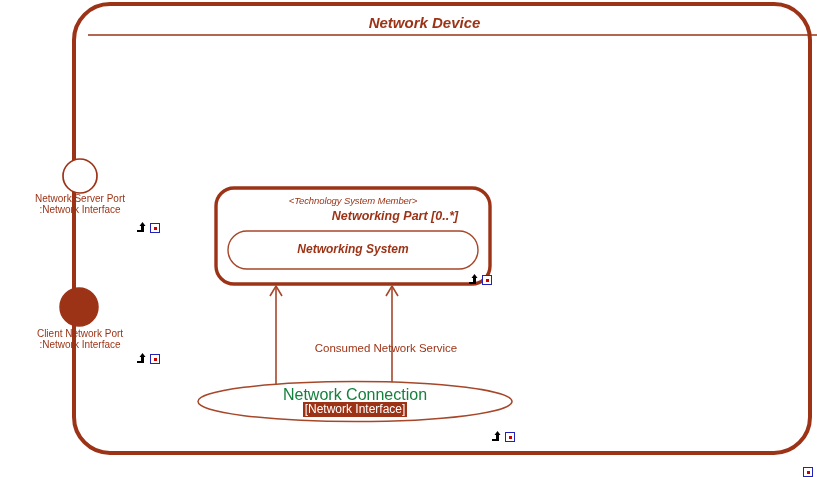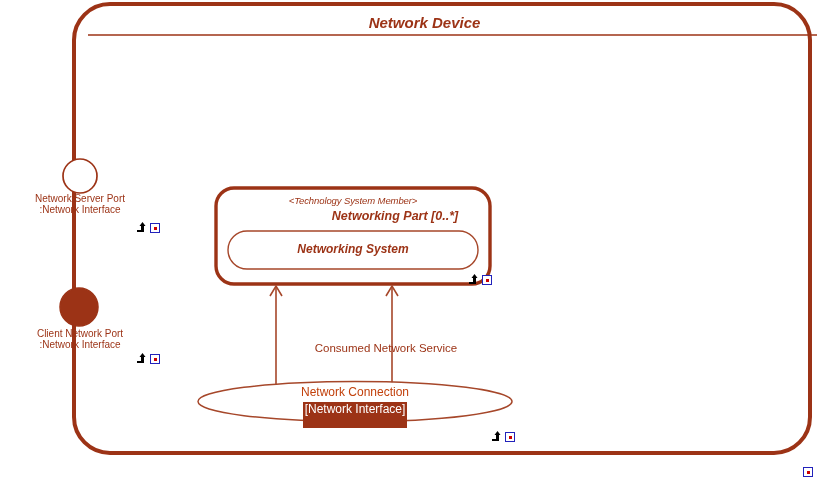--- a/index.html
+++ b/index.html
@@ -98,36 +98,36 @@
   }
   #delivered-service-label { left: 186px; top: 310px; width: 180px; }
   #consumed-service-label  { left: 296px; top: 310px; width: 180px; margin-top: 32px; }
 
   
   #connection-name {
     left: 198px;
     top: 386px;
     width: 314px;
     text-align: center;
-    font-size: 12px;
-    color: #c2410c;
+    font-size: 16px;
+    color: #15803d;
   }
   #connection-type-wrap {
     position: absolute;
     left: 198px;
     top: 399px;
     width: 314px;
     text-align: center;
   }
   #connection-type {
     display: inline-block;
     background: #9c3316;
     color: #ffffff;
     font-size: 12px;
-    padding: 1px 2px 12px 2px;
+    padding: 1px 2px 1px 2px;
     line-height: 1.1;
     white-space: nowrap;
   }
 
   
   .marker {
     position: absolute;
     width: 26px;
     height: 13px;
   }

